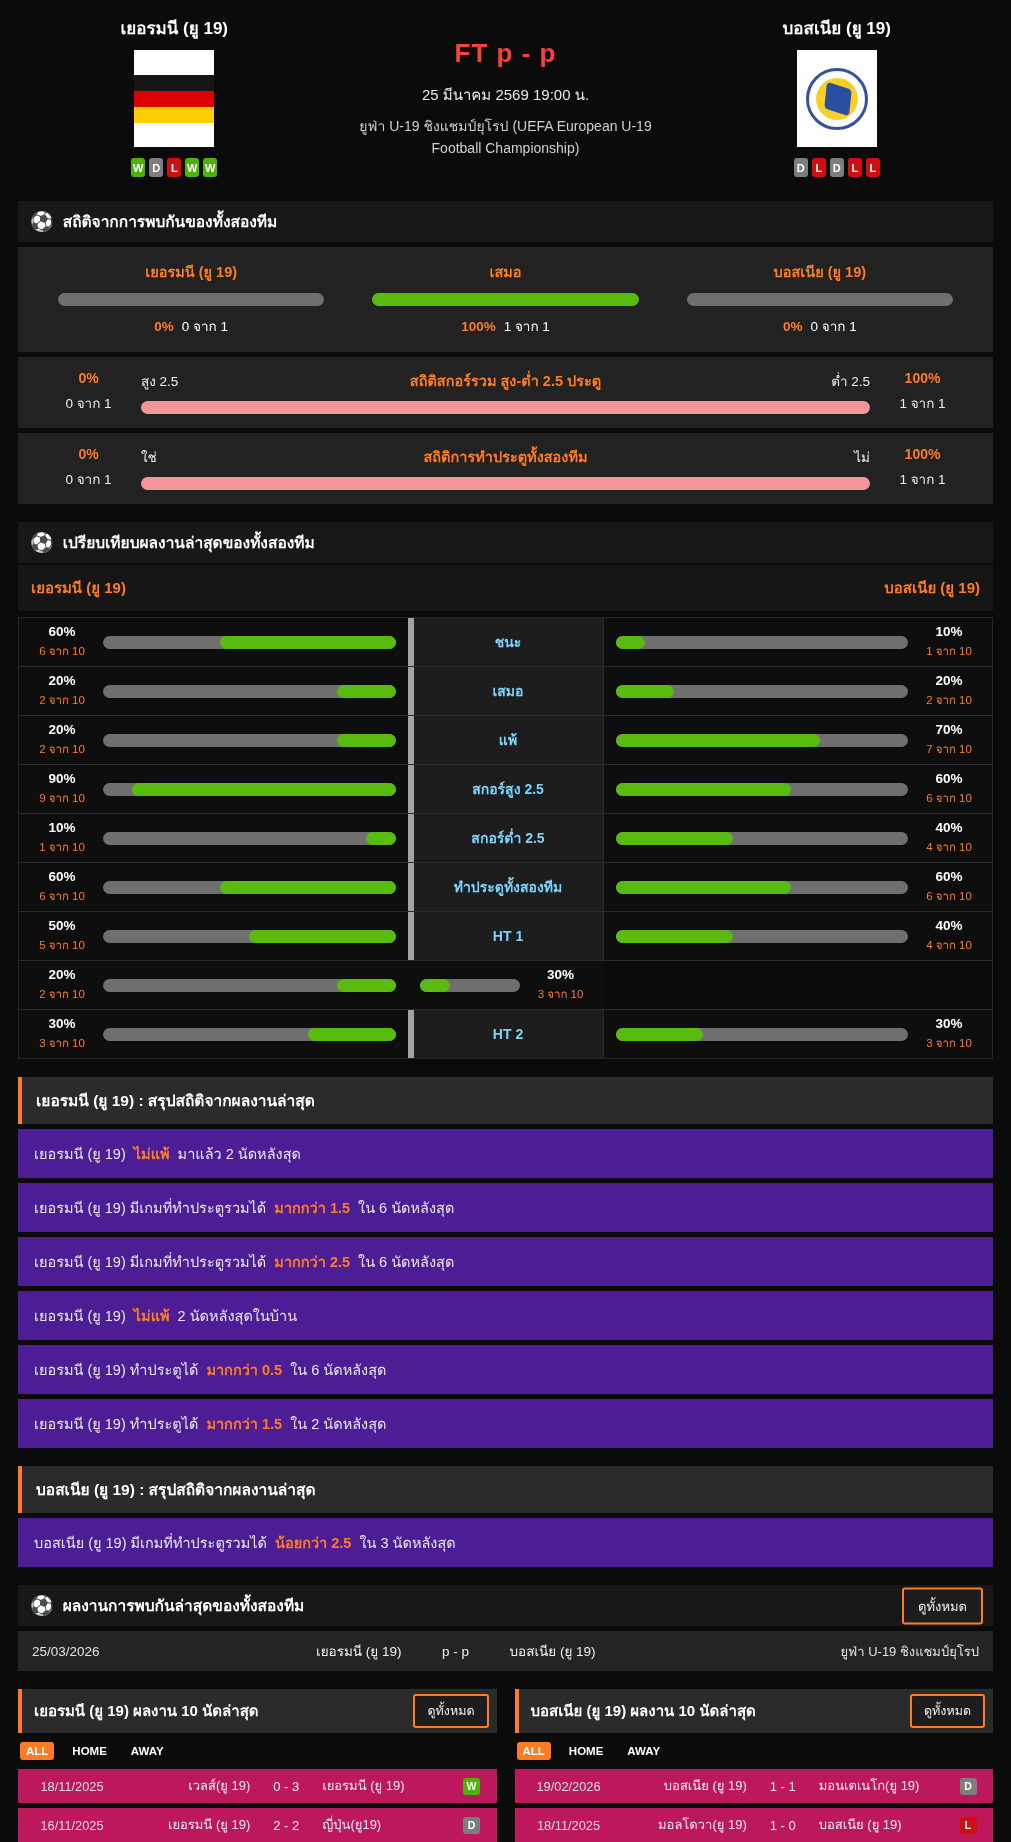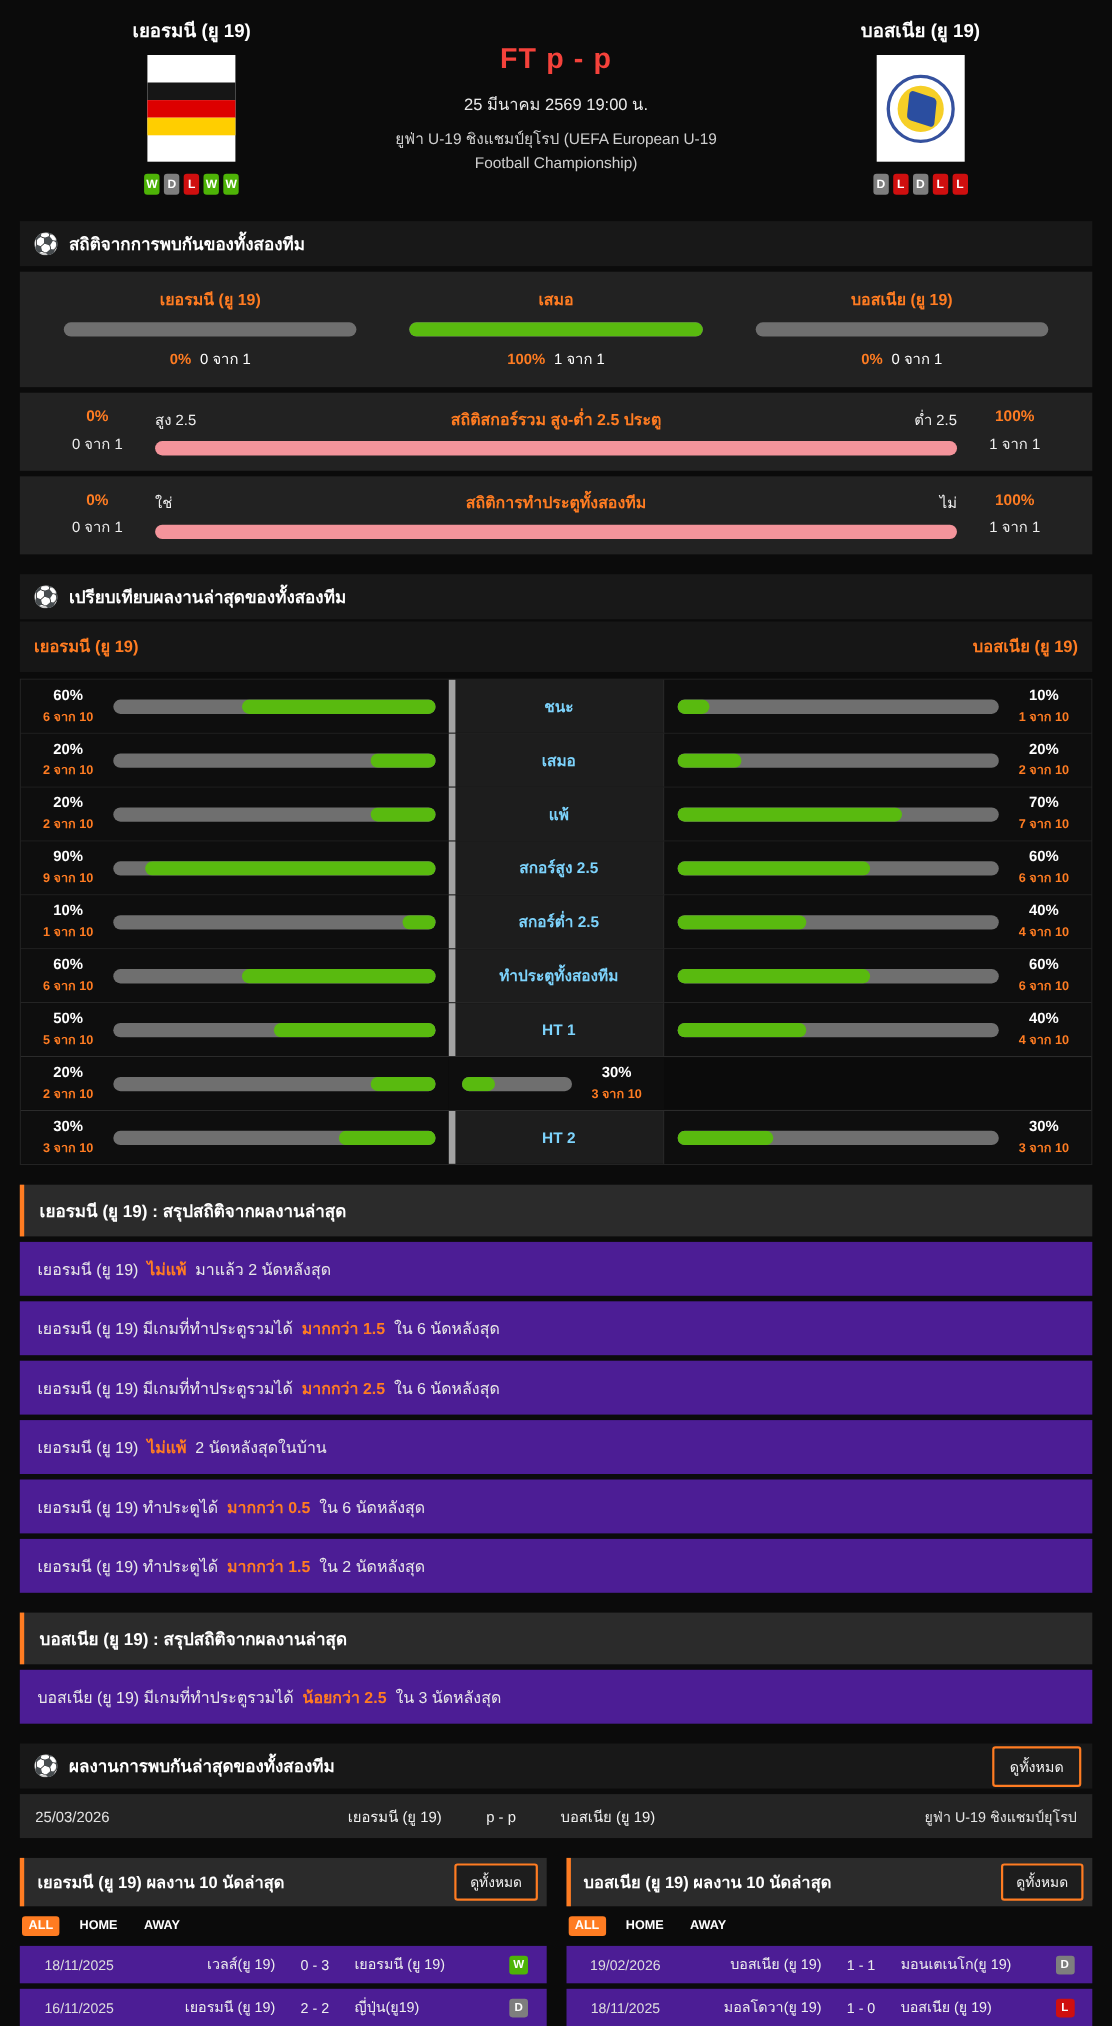--- a/index.html
+++ b/index.html
@@ -59,21 +59,21 @@
 
   
   .teams-bar { background:#161616; display:flex; justify-content:space-between; padding:11px 13px; margin-top:2px; }
   .teams-bar span { color:#ff7c22; font-weight:bold; font-size:15px; }
   .cmp-rows { margin-top:6px; border:1px solid #262626; }
   .cmp-row { display:grid; grid-template-columns:1fr 196px 1fr; border-bottom:1px solid #2b2b2b; }
   .cmp-row:last-child { border-bottom:none; }
   .cmp-side { background:#0e0e0e; display:flex; align-items:center; gap:10px; padding:6px 12px; min-height:42px; }
   .cmp-pct { width:62px; text-align:center; flex:0 0 auto; }
   .cmp-pct .p { color:#fff; font-weight:bold; font-size:13.5px; }
-  .cmp-pct .c { color:#ff7c22; font-size:11.5px; font-weight:bold; margin-top:3px; white-space:nowrap; }
+  .cmp-pct .c { color:#ff7c22; font-size:11.5px; font-weight:normal; margin-top:3px; white-space:nowrap; }
   .cmp-bar { flex:1; height:13px; background:#6f6f6f; border-radius:7px; position:relative; overflow:hidden; }
   .cmp-bar .fill { position:absolute; top:0; bottom:0; background:#59ba0f; }
   .cmp-bar .fill.anchor-right { right:0; border-radius:7px 0 0 7px; }
   .cmp-bar .fill.anchor-left { left:0; border-radius:0 7px 7px 0; }
   .cmp-label { background:#1d1d1d; display:flex; align-items:center; justify-content:center;
     color:#7dd3fc; font-weight:bold; font-size:14px; border-left:6px solid #a3a3a3; border-right:1px solid #2b2b2b; }
 
   
   .sum-head { background:#2b2b2b; border-left:4px solid #ff7c22; padding:11px 14px; font-weight:bold; font-size:15.5px; color:#fff; }
   .sum-row { background:#4c1d95; margin-top:5px; padding:13px 16px; font-size:14.5px; color:#e8e8e8; }
@@ -89,21 +89,21 @@
   .h2h-match-row .comp { text-align:right; font-size:13px; color:#e3e3e3; }
 
   
   .two-col { display:grid; grid-template-columns:1fr 1fr; gap:18px; margin-top:18px; }
   .col-head { background:#2b2b2b; border-left:4px solid #ff7c22; padding:10px 12px; position:relative; }
   .col-head .t { font-weight:bold; font-size:15px; color:#fff; }
   .col-head .viewall-btn { right:8px; padding:5px 12px; font-size:12.5px; }
   .tabs { display:flex; align-items:center; gap:12px; padding:9px 2px; }
   .tab { font-size:11.5px; font-weight:bold; color:#fff; cursor:pointer; padding:3px 6px; border-radius:3px; }
   .tab.active { background:#ff7c22; }
-  .m-rows .m-row { background:#4c1d95; margin-bottom:5px; display:grid;
+  .m-rows .m-row { background:#be185d; margin-bottom:5px; display:grid;
     grid-template-columns:88px 1fr 52px 1fr 30px; align-items:center; min-height:34px; padding:4px 10px; cursor:pointer; }
   .m-row .d { color:#dedede; font-size:12.8px; text-align:center; }
   .m-row .h { text-align:right; color:#ededed; font-size:13px; padding-right:10px; line-height:1.3; }
   .m-row .s { text-align:center; color:#ededed; font-size:13px; white-space:nowrap; }
   .m-row .a { text-align:left; color:#ededed; font-size:13px; padding-left:10px; line-height:1.3; }
   .m-row .b { display:flex; justify-content:center; }
   .m-badge { width:17px; height:17px; border-radius:3px; color:#fff; font-size:10.5px; font-weight:bold;
     display:flex; align-items:center; justify-content:center; }
 </style>
 </head>

